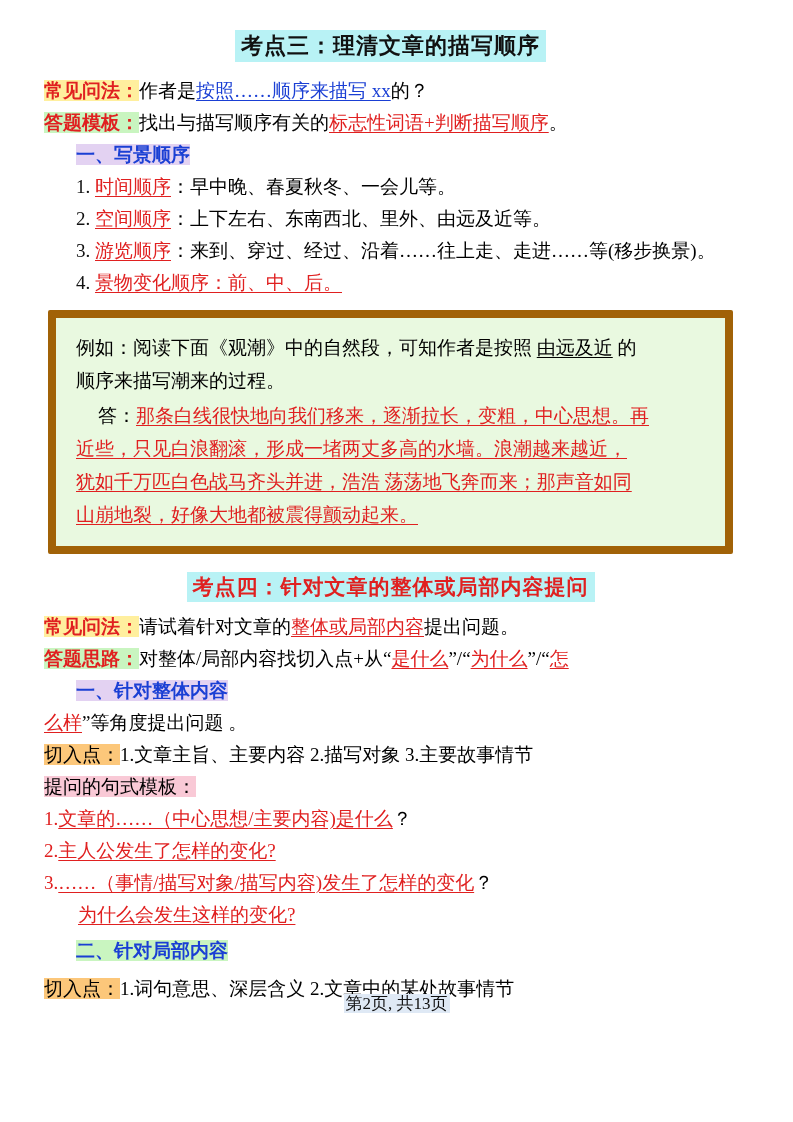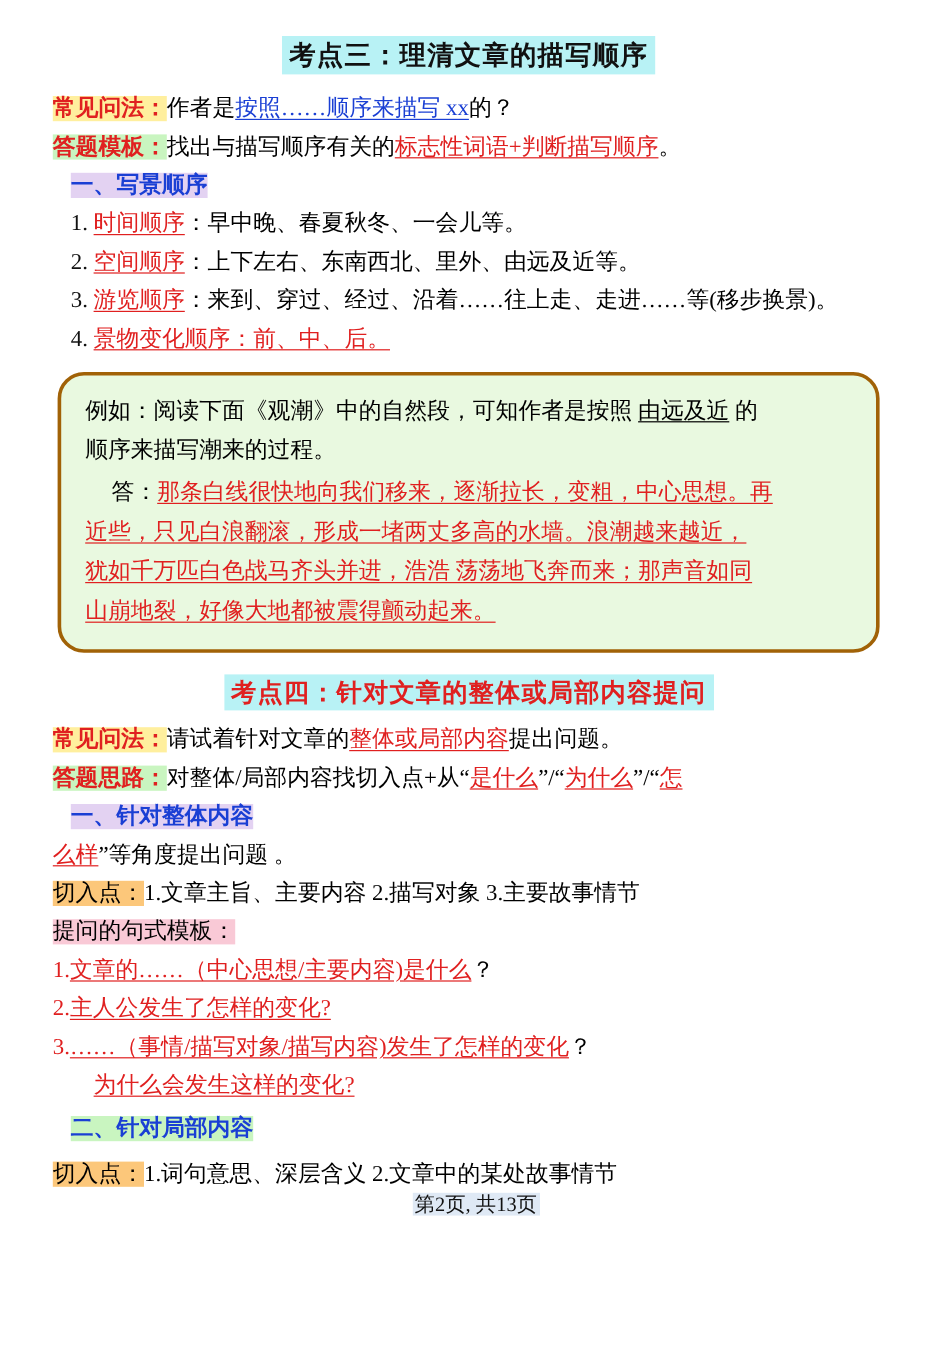--- a/index.html
+++ b/index.html
@@ -77,27 +77,27 @@
     font-weight: bold;
   }
   .sub-head-b {
     color: #1a3fd4;
     background: #c9f5c0;
     font-weight: bold;
   }
 
   .num { color: #111111; }
 
-  .indent-1 { margin-left: 15px; }
+  .indent-1 { margin-left: 32px; }
   .indent-2 { margin-left: 34px; }
 
   
   .example-box {
-    border: 3px solid #a16207;
-    border-radius: 22px;
+    border: 8px solid #a16207;
+    border-radius: 2px;
     background: #e9f9e0;
     padding: 14px 20px 14px 20px;
     margin: 12px 4px 18px 4px;
   }
   .example-box .line { font-size: 19px; line-height: 31px; }
 
   
   .footer {
     position: absolute;
     left: 0;

